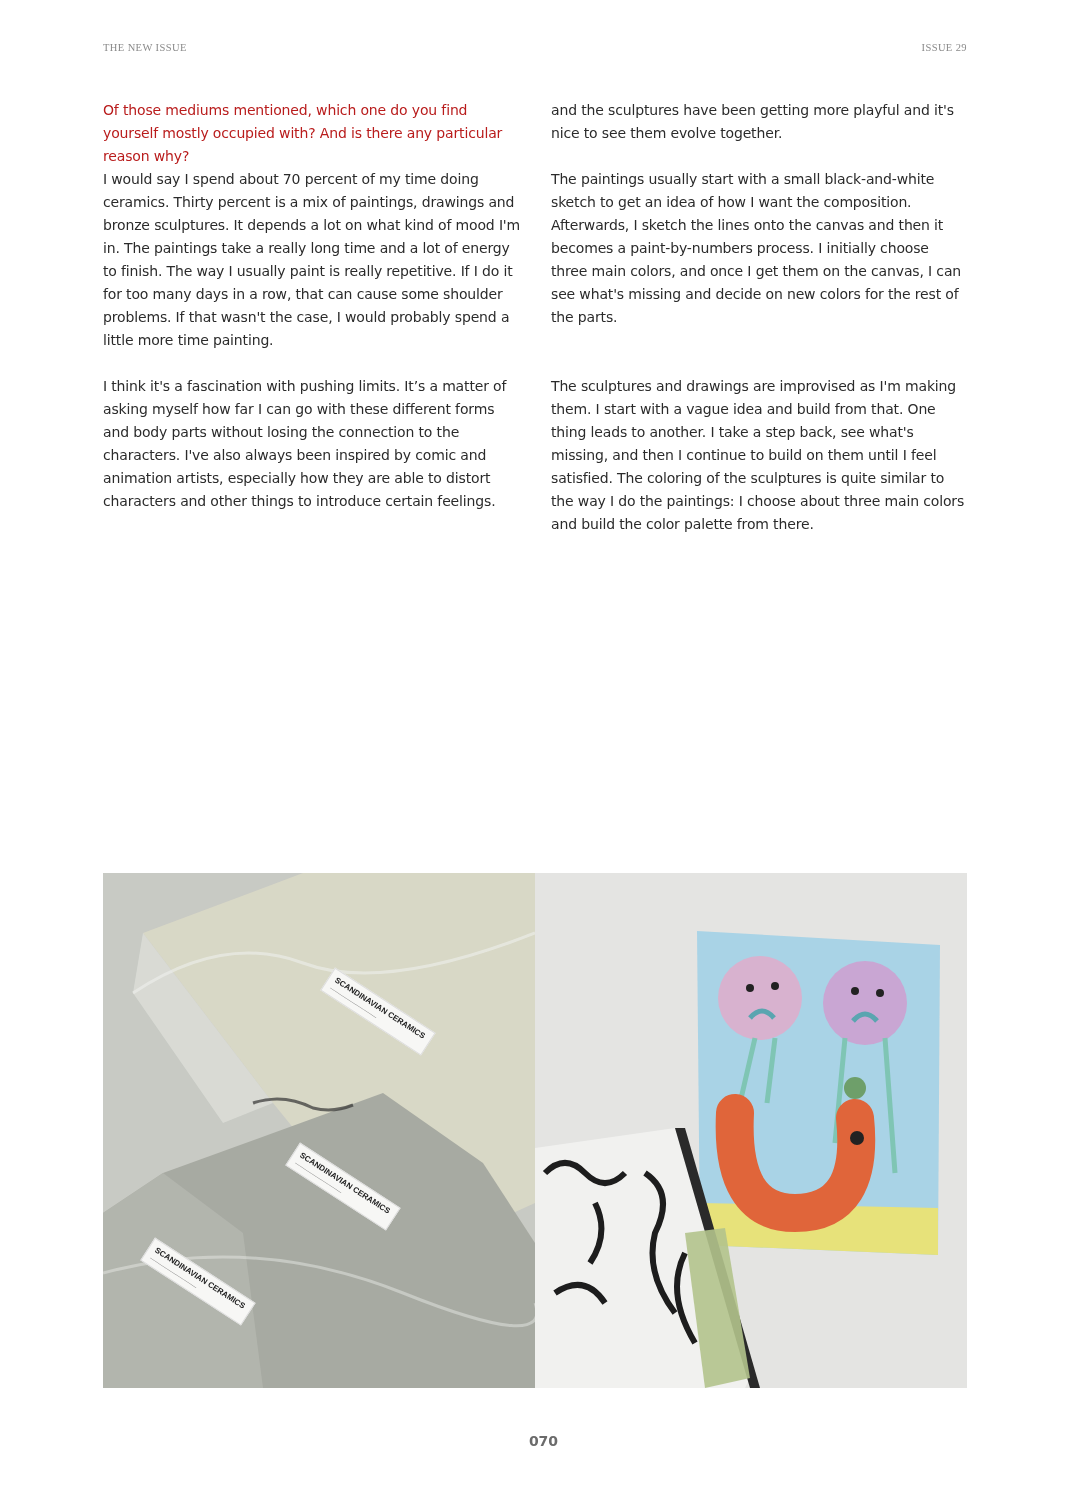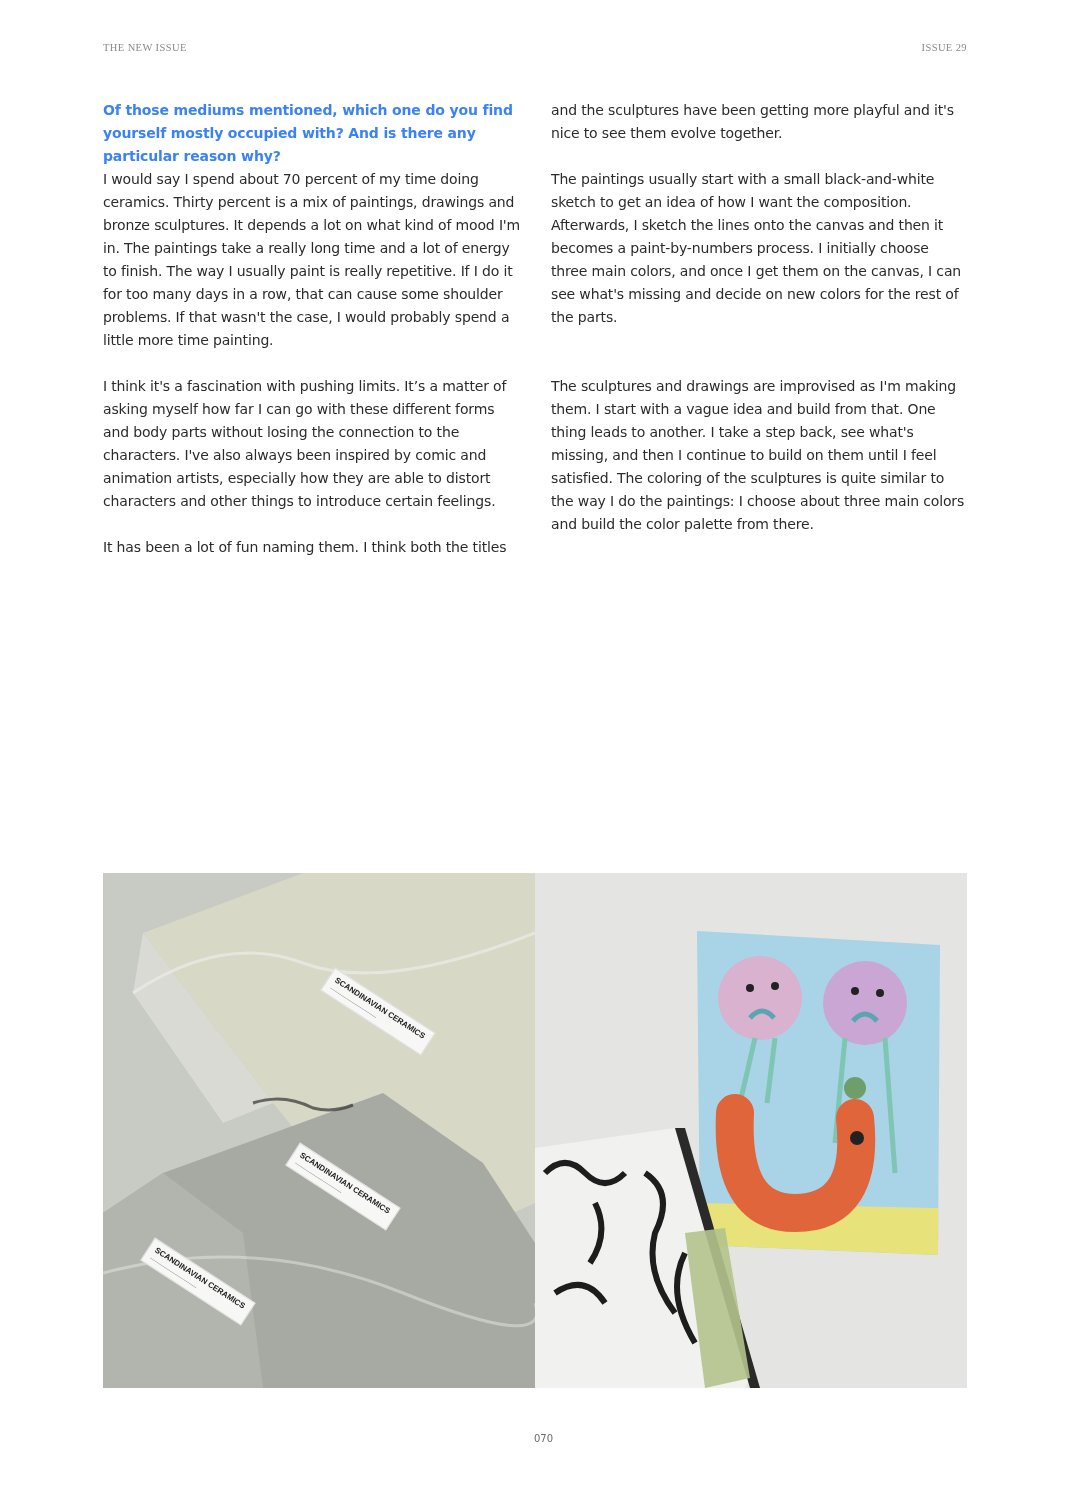--- a/index.html
+++ b/index.html
@@ -6,45 +6,44 @@
   body { width: 1087px; height: 1491px; position: relative; overflow: hidden;
          font-family: "DejaVu Sans", sans-serif; color: #2a2a2a; }
   .running-head { position: absolute; top: 42px; font-family: "Liberation Serif", serif;
                   font-size: 10.5px; letter-spacing: 0.4px; color: #8a8a8a; }
   .rh-left { left: 103px; }
   .rh-right { right: 120px; }
   .column { position: absolute; top: 99px; width: 420px; font-size: 14px; line-height: 23px; color: #2b2b2b; }
   .col-left { left: 103px; }
   .col-right { left: 551px; width: 415px; }
   .col-left p, .col-right p { margin: 0; letter-spacing: -0.15px; }
-  .q { font-weight: bold; color: #3b82f6; }
+  .q { font-weight: normal; color: #b91c1c; }
   .gap { height: 23px; }
   .photos { position: absolute; top: 873px; left: 103px; width: 864px; height: 515px; display: flex; }
   .photo { position: relative; height: 100%; overflow: hidden; }
   .photo-left { width: 432px; background: linear-gradient(135deg, #c9cbc6 0%, #b9bcb4 40%, #a9aca4 70%, #c2c4bf 100%); }
   .photo-right { width: 432px; background: #e6e6e4; }
   .folio { position: absolute; top: 1433px; left: 0; width: 100%; text-align: center;
-           font-size: 10px; font-weight: normal; color: #6b6b6b; }
+           font-size: 14px; font-weight: bold; color: #6b6b6b; }
   .label { position: absolute; background: #f7f7f5; border: 1px solid #ddd; font-family: "Liberation Sans", sans-serif;
            font-size: 8px; font-weight: bold; color: #222; padding: 4px 6px; white-space: nowrap; }
   .label .sub { display:block; font-weight: normal; font-size: 5px; color:#666; margin-top:2px; }
 </style>
 </head>
 <body>
 
 <div class="running-head rh-left">THE NEW ISSUE</div>
 <div class="running-head rh-right">ISSUE 29</div>
 
 <div class="column col-left">
   <p class="q">Of those mediums mentioned, which one do you find yourself mostly occupied with? And is there any particular reason why?</p>
   <p>I would say I spend about 70 percent of my time doing ceramics. Thirty percent is a mix of paintings, drawings and bronze sculptures. It depends a lot on what kind of mood I'm in. The paintings take a really long time and a lot of energy to finish. The way I usually paint is really repetitive. If I do it for too many days in a row, that can cause some shoulder problems. If that wasn't the case, I would probably spend a little more time painting.</p>
   <div class="gap"></div>
   <p>I think it's a fascination with pushing limits. It’s a matter of asking myself how far I can go with these different forms and body parts without losing the connection to the characters. I've also always been inspired by comic and animation artists, especially how they are able to distort characters and other things to introduce certain feelings.</p>
   <div class="gap"></div>
-  <p>It has been a lot of fun naming them. I think both the titles</p>
 </div>
 
 <div class="column col-right">
   <p>and the sculptures have been getting more playful and it's nice to see them evolve together.</p>
   <div class="gap"></div>
   <p>The paintings usually start with a small black-and-white sketch to get an idea of how I want the composition. Afterwards, I sketch the lines onto the canvas and then it becomes a paint-by-numbers process. I initially choose three main colors, and once I get them on the canvas, I can see what's missing and decide on new colors for the rest of the parts.</p>
   <div class="gap"></div>
   <div class="gap"></div>
   <p>The sculptures and drawings are improvised as I'm making them. I start with a vague idea and build from that. One thing leads to another. I take a step back, see what's missing, and then I continue to build on them until I feel satisfied. The coloring of the sculptures is quite similar to the way I do the paintings: I choose about three main colors and build the color palette from there.</p>
 </div>

